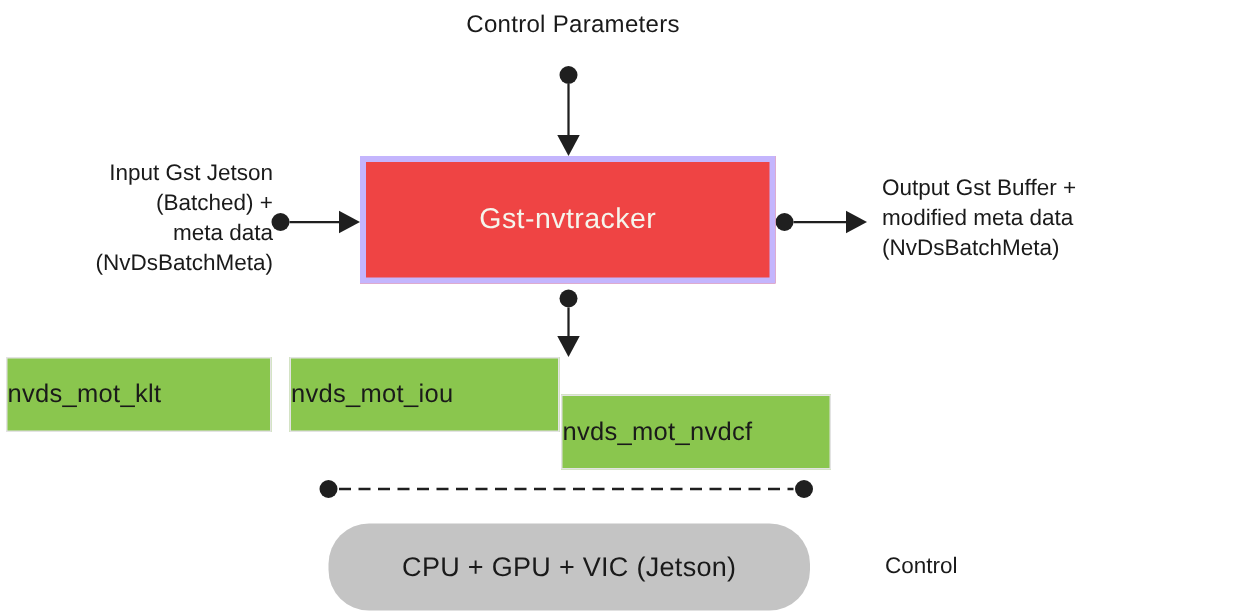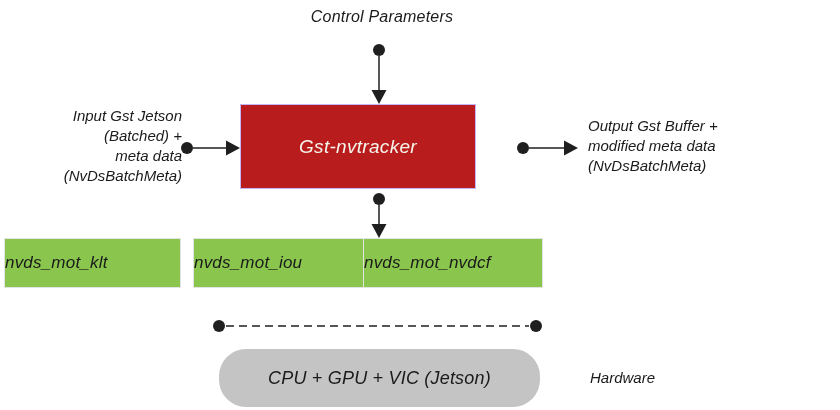--- a/index.html
+++ b/index.html
@@ -1,49 +1,49 @@
 <!DOCTYPE html>
 <html><head>
 <meta charset="utf-8">
 <style>
   html,body { margin:0; padding:0; background:#ffffff; }
   .canvas {
     position:relative; width:840px; height:410px; background:#ffffff;
-    font-family:"Liberation Sans", sans-serif; color:#1a1a1a; overflow:hidden;font-style:italic;
+    font-family:"Liberation Sans", sans-serif; color:#1a1a1a; overflow:hidden;
   }
   .abs { position:absolute; }
   .connector-layer { position:absolute; left:0; top:0; width:840px; height:410px; pointer-events:none; }
 
   .control-label {
     left:382px; top:8px; transform:translateX(-50%);
     font-size:16px; white-space:nowrap; letter-spacing:0.2px;
   }
 
   .tracker-box {
-    left:240px; top:104px; width:236px; height:85px;
-    background:#b91c1c; border:1px solid #c4b5fd; box-sizing:border-box;
+    left:240px; top:104px; width:277px; height:85px;
+    background:#ef4444; border:4px solid #c4b5fd; box-sizing:border-box;
     display:flex; align-items:center; justify-content:center;
   }
   .tracker-box .lbl { color:#f5f5ec; font-size:19px; letter-spacing:0.3px; }
 
   .side-label { font-size:15px; line-height:20px; }
   .input-label  { left:14px;  top:106px; width:168px; text-align:right; }
   .output-label { left:588px; top:116px; width:180px; text-align:left; }
   .side-label div { white-space:nowrap; }
   .input-label div { white-space:normal; }
 
   .ll-box {
     top:238px; height:50px; background:#8ac64e;
     border:1px solid #e3e3e3; box-sizing:border-box;
     display:flex; align-items:center; justify-content:flex-start;
     font-size:17px; letter-spacing:0.2px;
   }
   .ll-1 { left:4px;   width:177px; }
   .ll-2 { left:193px; width:180px; }
-  .ll-3 { left:363px; width:180px; }
+  .ll-3 { left:374px; width:180px;margin-top:25px; }
   .ll-4 { left:578px; width:181px; }
 
   .api-label { left:790px; top:239px; font-size:15px; line-height:21px; }
 
   .hw-box {
     left:219px; top:349px; width:321px; height:58px;
     background:#c4c4c4; display:flex; align-items:center; justify-content:center;
     font-size:18px; letter-spacing:0.2px;border-radius:27px;
   }
   .hardware-label { left:590px; top:369px; font-size:15px; }
@@ -113,15 +113,15 @@
   </div>
   <div class="abs ll-box ll-3">
     <span>nvds_mot_nvdcf</span>
   </div>
 
 
   <div class="abs hw-box">
     <span>CPU + GPU + VIC (Jetson)</span>
   </div>
 
-  <div class="abs hardware-label">Hardware</div>
+  <div class="abs hardware-label">Control</div>
 
 </div>
 
 </body></html>

